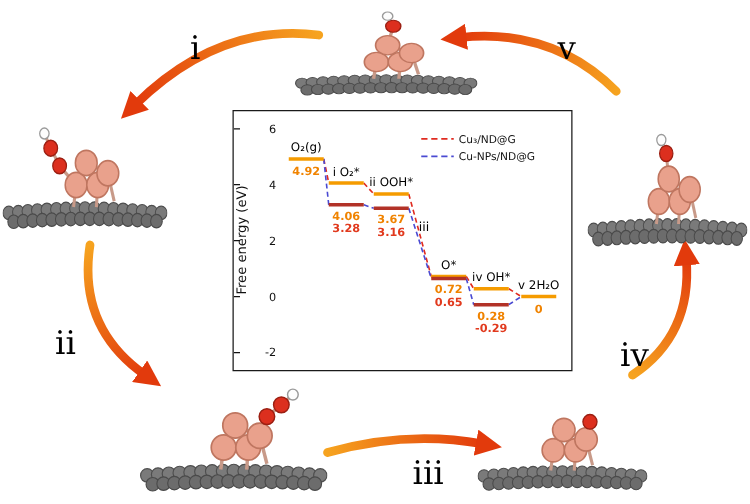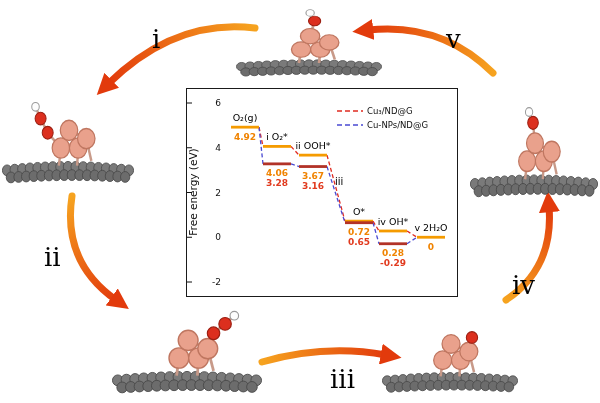--- a/index.html
+++ b/index.html
@@ -8,23 +8,23 @@
   .canvas{position:absolute;left:0;top:0;width:600px;height:403px;background:#fff}
   #arrows{position:absolute;left:0;top:0}
   .molecule{position:absolute}
   #mol-top{left:236px;top:4px;width:146px;height:76px}
   #mol-left{left:2px;top:88px;width:132px;height:100px}
   #mol-bl{left:112px;top:298px;width:150px;height:100px}
   #mol-br{left:382px;top:305px;width:136px;height:92px}
   #mol-right{left:470px;top:100px;width:128px;height:102px}
   .roman{position:absolute;font-family:"DejaVu Serif",serif;font-size:26px;color:#000;line-height:1}
   #lbl-i{left:152px;top:26px}
-  #lbl-ii{left:44px;top:244px}
+  #lbl-ii{left:44px;top:262px}
   #lbl-iii{left:330px;top:366px}
-  #lbl-iv{left:512px;top:272px}
+  #lbl-iv{left:496px;top:272px}
   #lbl-v{left:446px;top:26px}
   .chart-box{position:absolute;left:186px;top:88px;width:272px;height:209px;
     background:#fff;border:1.5px solid #1a1a1a}
   .chart-box svg{display:block}
 </style>
 </head>
 <body>
 
 <div class="canvas">
 

